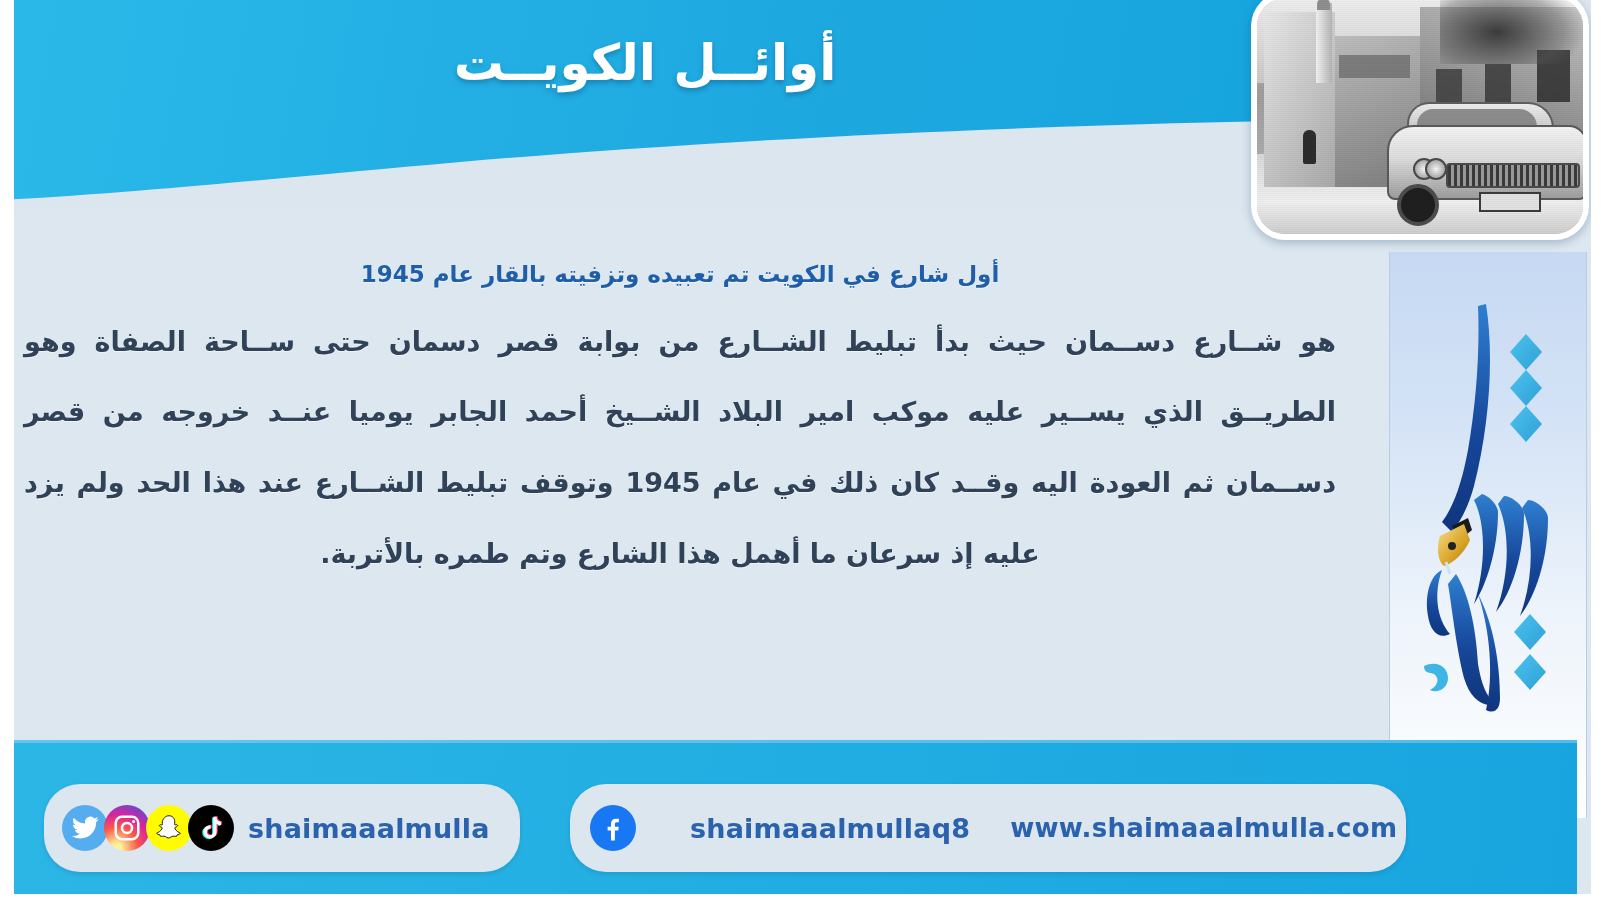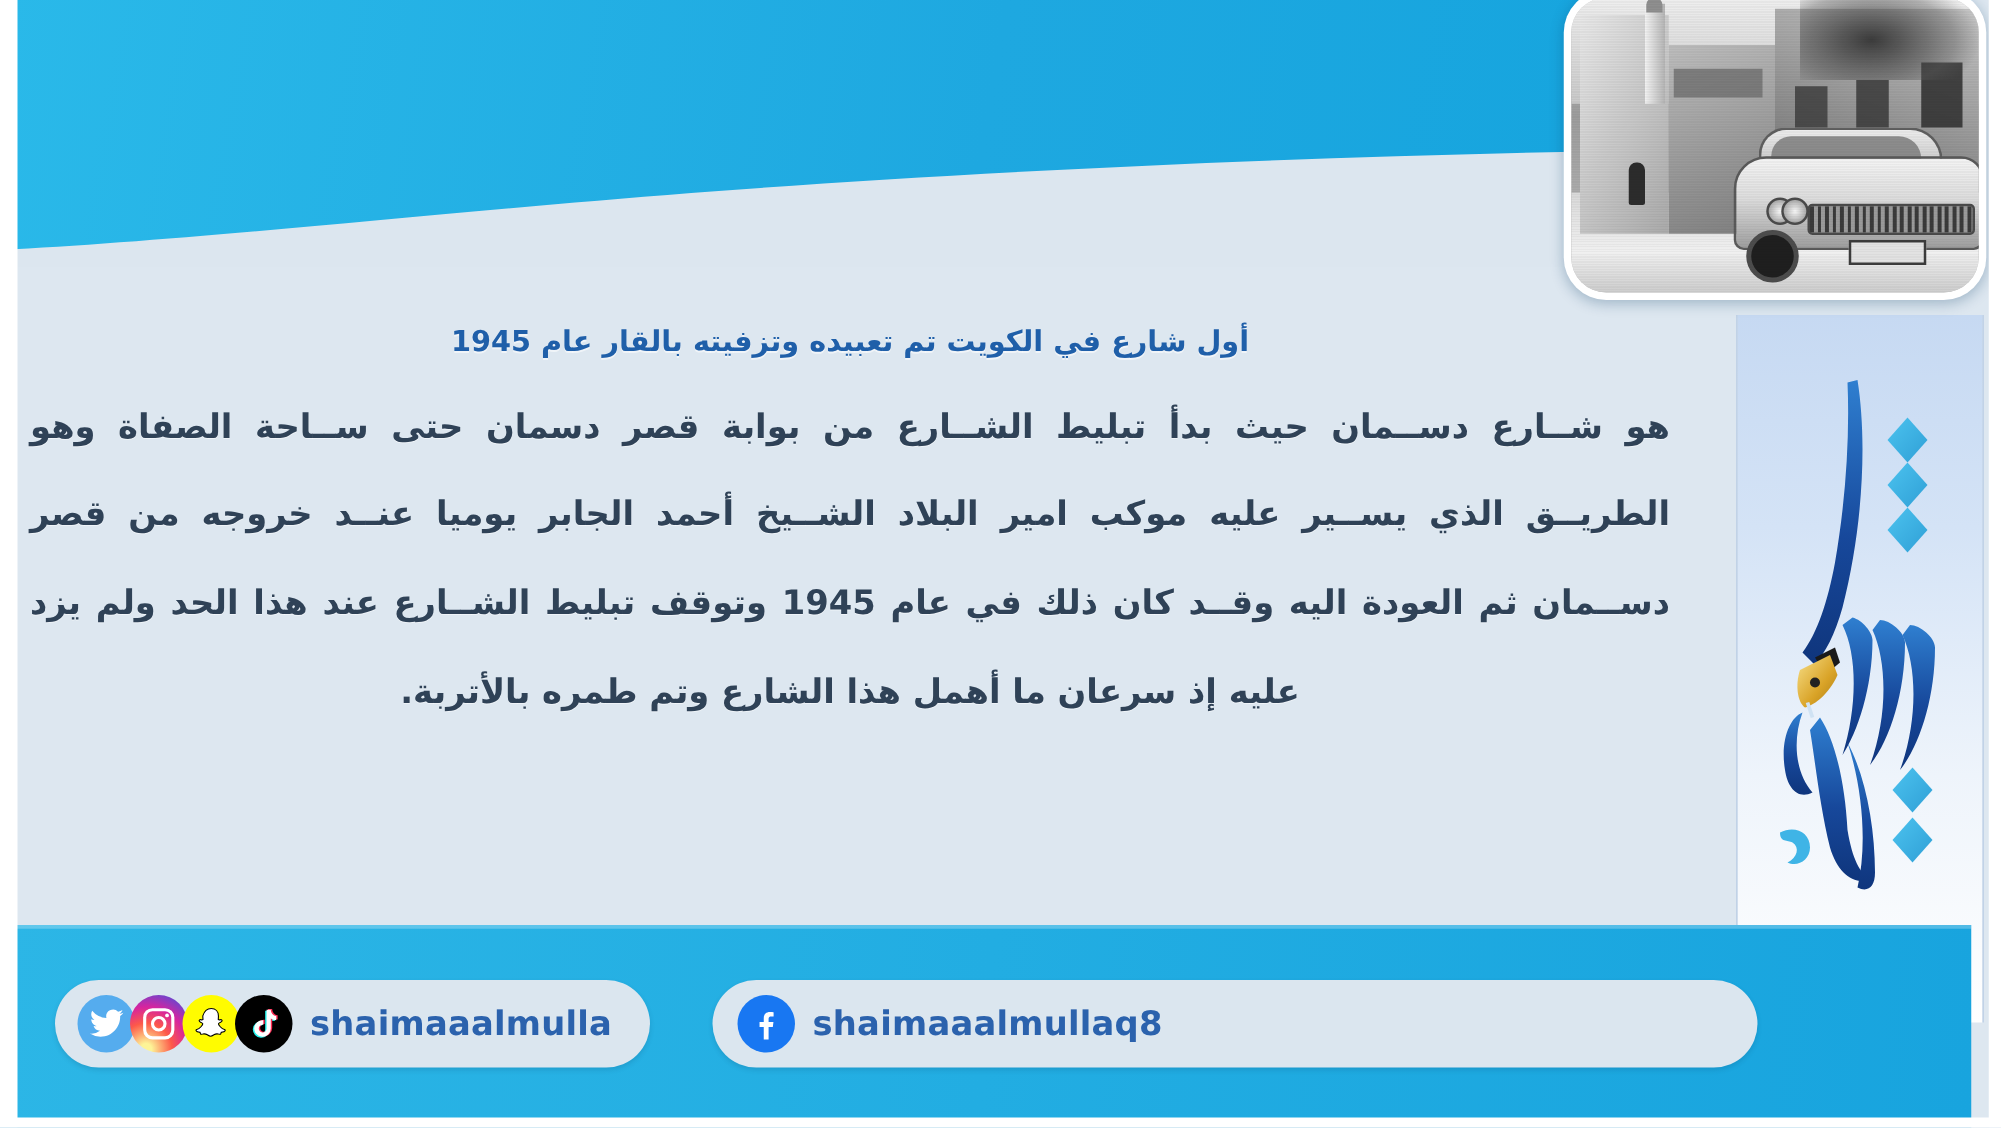--- a/index.html
+++ b/index.html
@@ -142,29 +142,29 @@
   }
 
   
   .footer{
     position:absolute;left:0;bottom:0;width:1577px;height:162px;
     background:linear-gradient(95deg,#2cb6e6 0%,#22ade2 50%,#18a4de 100%);
     z-index:26;
   }
   .footer-pill{
     position:absolute;left:44px;top:44px;
-    height:70px;
+    height:88px;
     display:flex;align-items:center;
     background:#dbe6ef;
     border-radius:36px;
     padding:0 30px 0 18px;
     direction:ltr;
     box-shadow:0 2px 4px rgba(0,50,80,.15);
   }
-  .pill-wide{left:570px;width:790px;padding:0 26px 0 20px;}
+  .pill-wide{left:570px;width:790px;padding:0 26px 0 20px;gap:40px;}
   .soc{
     width:46px;height:46px;border-radius:50%;
     display:inline-flex;align-items:center;justify-content:center;
     margin-right:-4px;flex:none;position:relative;
   }
   .soc svg{width:30px;height:30px;display:block;}
   .soc-tw{background:#55acee;}
   .soc-ig{background:radial-gradient(circle at 28% 94%,#fdf497 0%,#fdf497 8%,#fd5949 38%,#d6249f 62%,#285AEB 100%);}
   .soc-sc{background:#fffc00;}
   .soc-tt{background:#000000;}
@@ -182,20 +182,21 @@
   }
 </style>
 </head>
 <body>
 
 <div class="poster">
 
   <div class="header-band2"></div>
   <div class="header-curve"></div>
 
+  <div class="poster-title">أوائــل الكويــت</div>
 
   <div class="photo-card">
     <div class="photo-inner">
       <div class="ph ph-sky"></div>
       <div class="ph ph-road"></div>
       <div class="ph ph-bldgR"></div>
       <div class="ph ph-win1"></div>
       <div class="ph ph-win2"></div>
       <div class="ph ph-win3"></div>
       <div class="ph ph-tree"></div>
@@ -305,19 +306,20 @@
       <span class="handle">shaimaaalmulla</span>
     </div>
 
     <div class="footer-pill pill-wide">
       <span class="soc soc-fb">
         <svg viewBox="0 0 24 24" fill="#ffffff">
             <path d="M13.5 22v-8h2.7l.4-3.1h-3.1V8.9c0-.9.3-1.5 1.6-1.5h1.6V4.6c-.3 0-1.3-.1-2.4-.1-2.3 0-3.9 1.4-3.9 4v2.4H7.7V14h2.7v8z"></path>
           </svg>
       </span>
       <span class="handle">shaimaaalmullaq8</span>
+      <span class="website">www.shaimaaalmulla.com</span>
     </div>
   </div>
 
   <div class="edge-left"></div>
   <div class="edge-right"></div>
   <div class="edge-bottom"></div>
 </div>
 
 </body></html>

